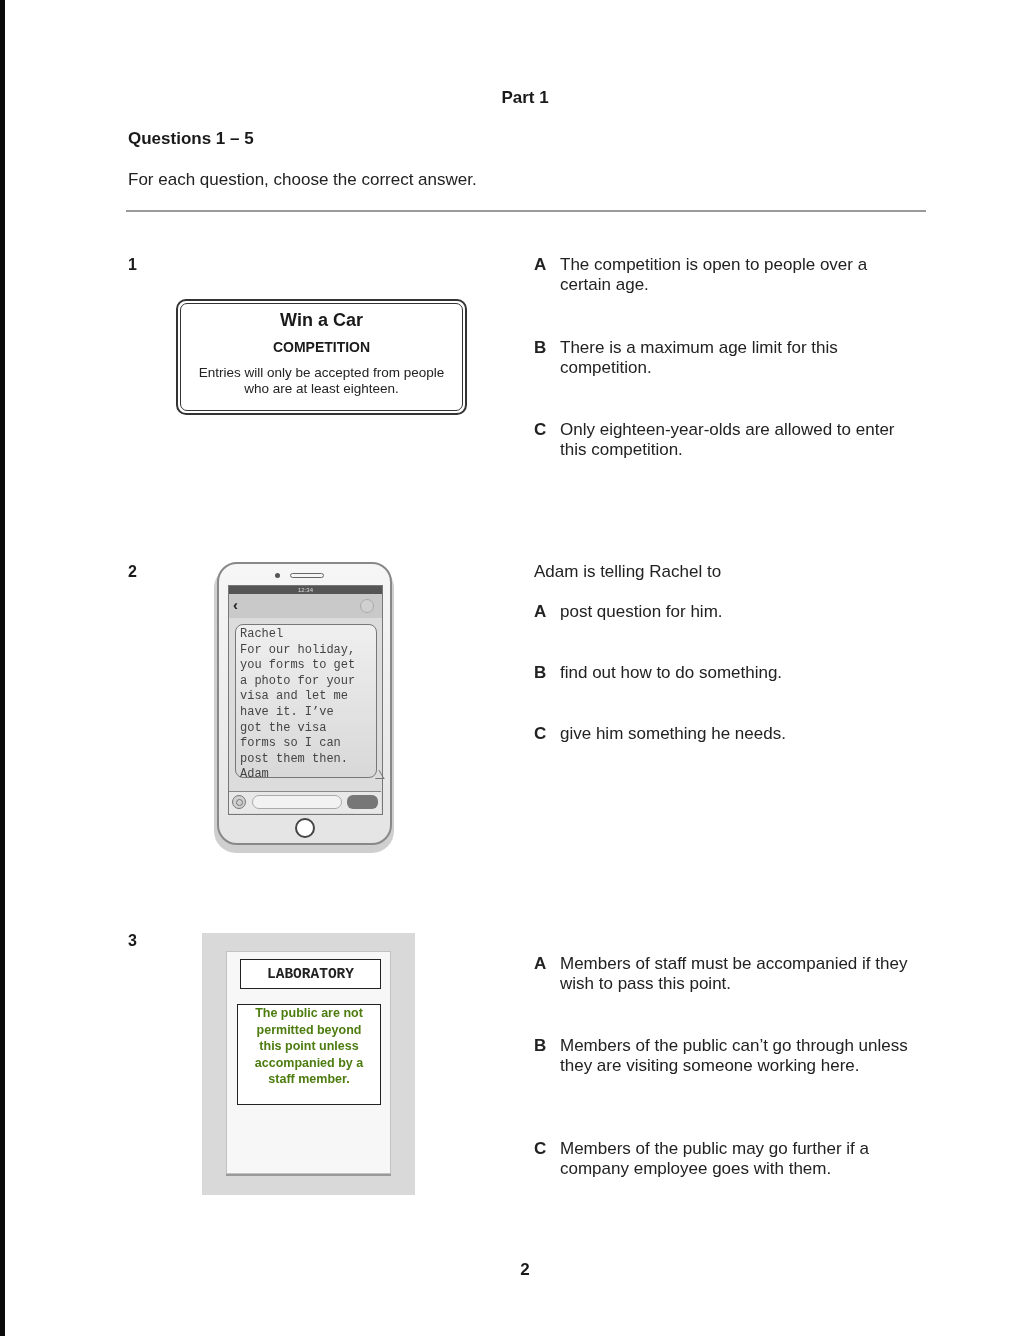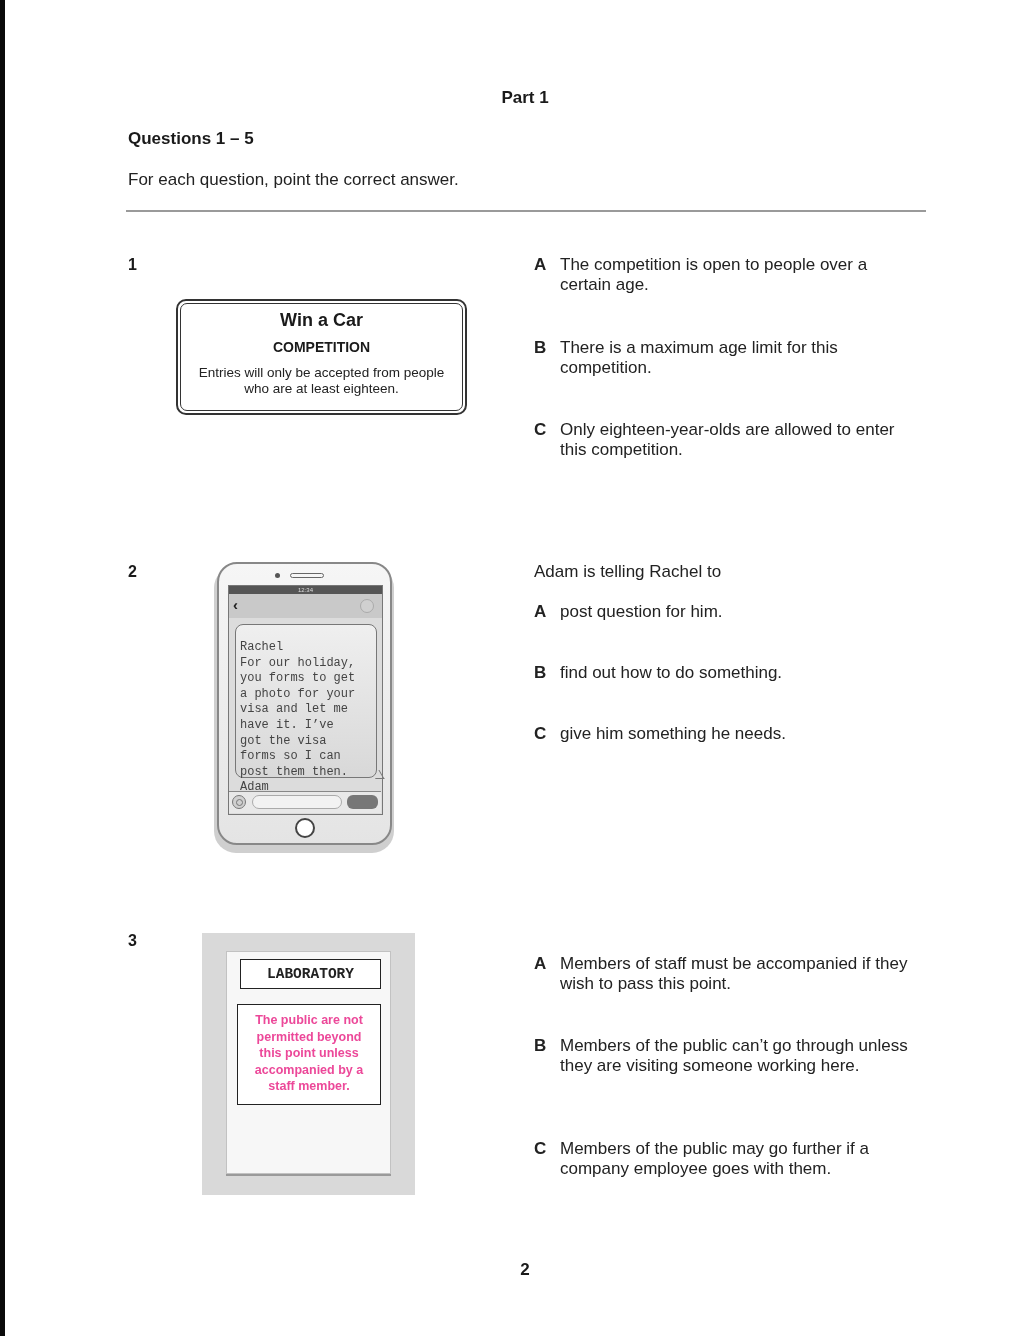--- a/index.html
+++ b/index.html
@@ -30,46 +30,46 @@
   
   .phone-shadow { position: absolute; left: 214px; top: 566px; width: 180px; height: 287px; border-radius: 22px; background: #cfcfcf; }
   .phone { position: absolute; left: 217px; top: 562px; width: 175px; height: 283px; border: 2px solid #888; border-radius: 20px; background: linear-gradient(#f6f6f6, #e4e4e4); }
   .phone-speaker-dot { position: absolute; left: 56px; top: 9px; width: 5px; height: 5px; border-radius: 50%; background: #555; }
   .phone-speaker { position: absolute; left: 71px; top: 9px; width: 34px; height: 5px; border-radius: 3px; border: 1.5px solid #666; }
   .phone-screen { position: absolute; left: 9px; top: 21px; width: 155px; height: 230px; border: 1.5px solid #777; background: #dcdcdc; }
   .status-bar { height: 8px; background: #555; color: #ddd; font-size: 6px; line-height: 8px; text-align: center; position: relative; }
   .nav-bar { height: 24px; background: #c9c9c9; position: relative; }
   .nav-back { position: absolute; left: 4px; top: 2px; font-size: 15px; font-weight: bold; color: #222; }
   .nav-circle { position: absolute; right: 8px; top: 5px; width: 14px; height: 14px; border-radius: 50%; border: 1.5px solid #aaa; background: #d0d0d0; }
-  .bubble { position: absolute; left: 6px; top: 38px; width: 142px; height: 154px; border: 1.5px solid #777; border-radius: 8px; background: linear-gradient(#efefef, #d8d8d8); padding: 15px 4px; font-family: "Liberation Mono", monospace; font-size: 12px; line-height: 15.6px; color: #444; }
+  .bubble { position: absolute; left: 6px; top: 38px; width: 142px; height: 154px; border: 1.5px solid #777; border-radius: 8px; background: linear-gradient(#efefef, #d8d8d8); padding: 2px 4px; font-family: "Liberation Mono", monospace; font-size: 12px; line-height: 15.6px; color: #444; }
   .bubble-line { white-space: pre; }
   .bubble-tail { position: absolute; right: -6px; bottom: -2px; width: 9px; height: 9px; border-right: 1.5px solid #777; border-bottom: 1.5px solid #777; transform: skewX(30deg); background: transparent; }
   .input-row { position: absolute; left: 0; top: 205px; width: 152px; height: 22px; border-top: 1.5px solid #888; background: #e8e8e8; }
   .camera-btn { position: absolute; left: 3px; top: 3px; width: 14px; height: 14px; border-radius: 50%; border: 1.5px solid #777; background: #d0d0d0; }
   .camera-btn::after { content: ""; position: absolute; left: 3px; top: 3px; width: 5px; height: 5px; border-radius: 50%; border: 1px solid #777; }
   .text-field { position: absolute; left: 23px; top: 3px; width: 90px; height: 14px; border-radius: 7px; border: 1.5px solid #aaa; background: #f2f2f2; }
   .send-btn { position: absolute; left: 118px; top: 3px; width: 31px; height: 14px; border-radius: 6px; background: #777; }
   .home-btn { position: absolute; left: 76px; top: 254px; width: 20px; height: 20px; border-radius: 50%; border: 2px solid #444; background: #fff; }
 
   
   .wall { position: absolute; left: 202px; top: 933px; width: 213px; height: 262px; background: #d9d9d9; }
   .notice-board { position: absolute; left: 226px; top: 951px; width: 165px; height: 223px; background: #f7f7f7; border: 1px solid #c2c2c2; box-shadow: 0 2px 0 #9a9a9a; }
   .lab-title { position: absolute; left: 240px; top: 959px; width: 141px; height: 30px; border: 1.5px solid #222; background: #fff; font-family: "Liberation Mono", monospace; font-weight: bold; font-size: 14.5px; text-align: center; line-height: 28px; color: #222; }
-  .lab-body { position: absolute; left: 237px; top: 1004px; width: 144px; height: 101px; border: 1.5px solid #222; background: #fff; text-align: center; font-size: 12.5px; font-weight: bold; line-height: 16.5px; padding-top: 7px; color: #ec4899; }
+  .lab-body { position: absolute; left: 237px; top: 1004px; width: 144px; height: 101px; border: 1.5px solid #222; background: #fff; text-align: center; font-size: 12.5px; font-weight: bold; line-height: 16.5px; color: #4d7c0f; }
 
   .page-number { position: absolute; left: 0; width: 1050px; top: 1260px; text-align: center; font-size: 17px; font-weight: bold; }
 </style>
 </head>
 <body>
 
 <div class="left-edge"></div>
 
 <div class="part-title">Part 1</div>
 <div class="questions-heading">Questions 1 – 5</div>
-<div class="instruction">For each question, point the correct answer.</div>
+<div class="instruction">For each question, choose the correct answer.</div>
 <div class="divider"></div>
 
 <div class="qnum" style="top:256px">1</div>
 <div class="sign1">
   <div class="sign1-inner">
     <div class="sign1-title">Win a Car</div>
     <div class="sign1-sub">COMPETITION</div>
     <div class="sign1-body" style="padding:0 12px;">Entries will only be accepted from people who are at least eighteen.</div>
   </div>
 </div>

